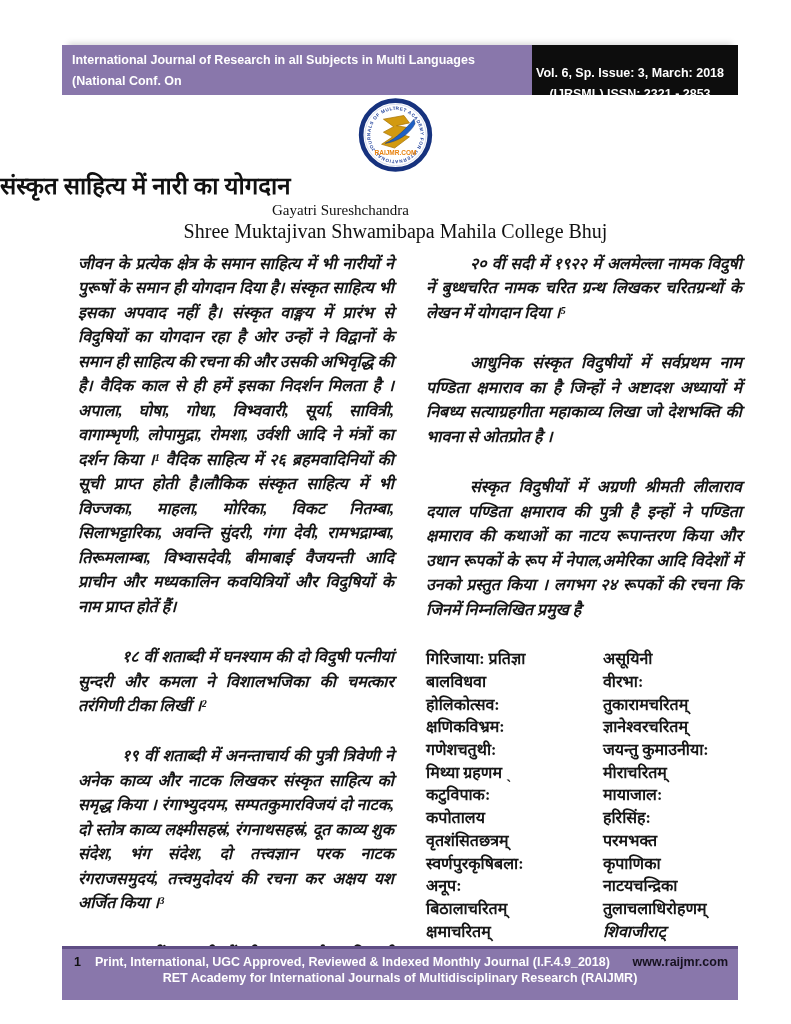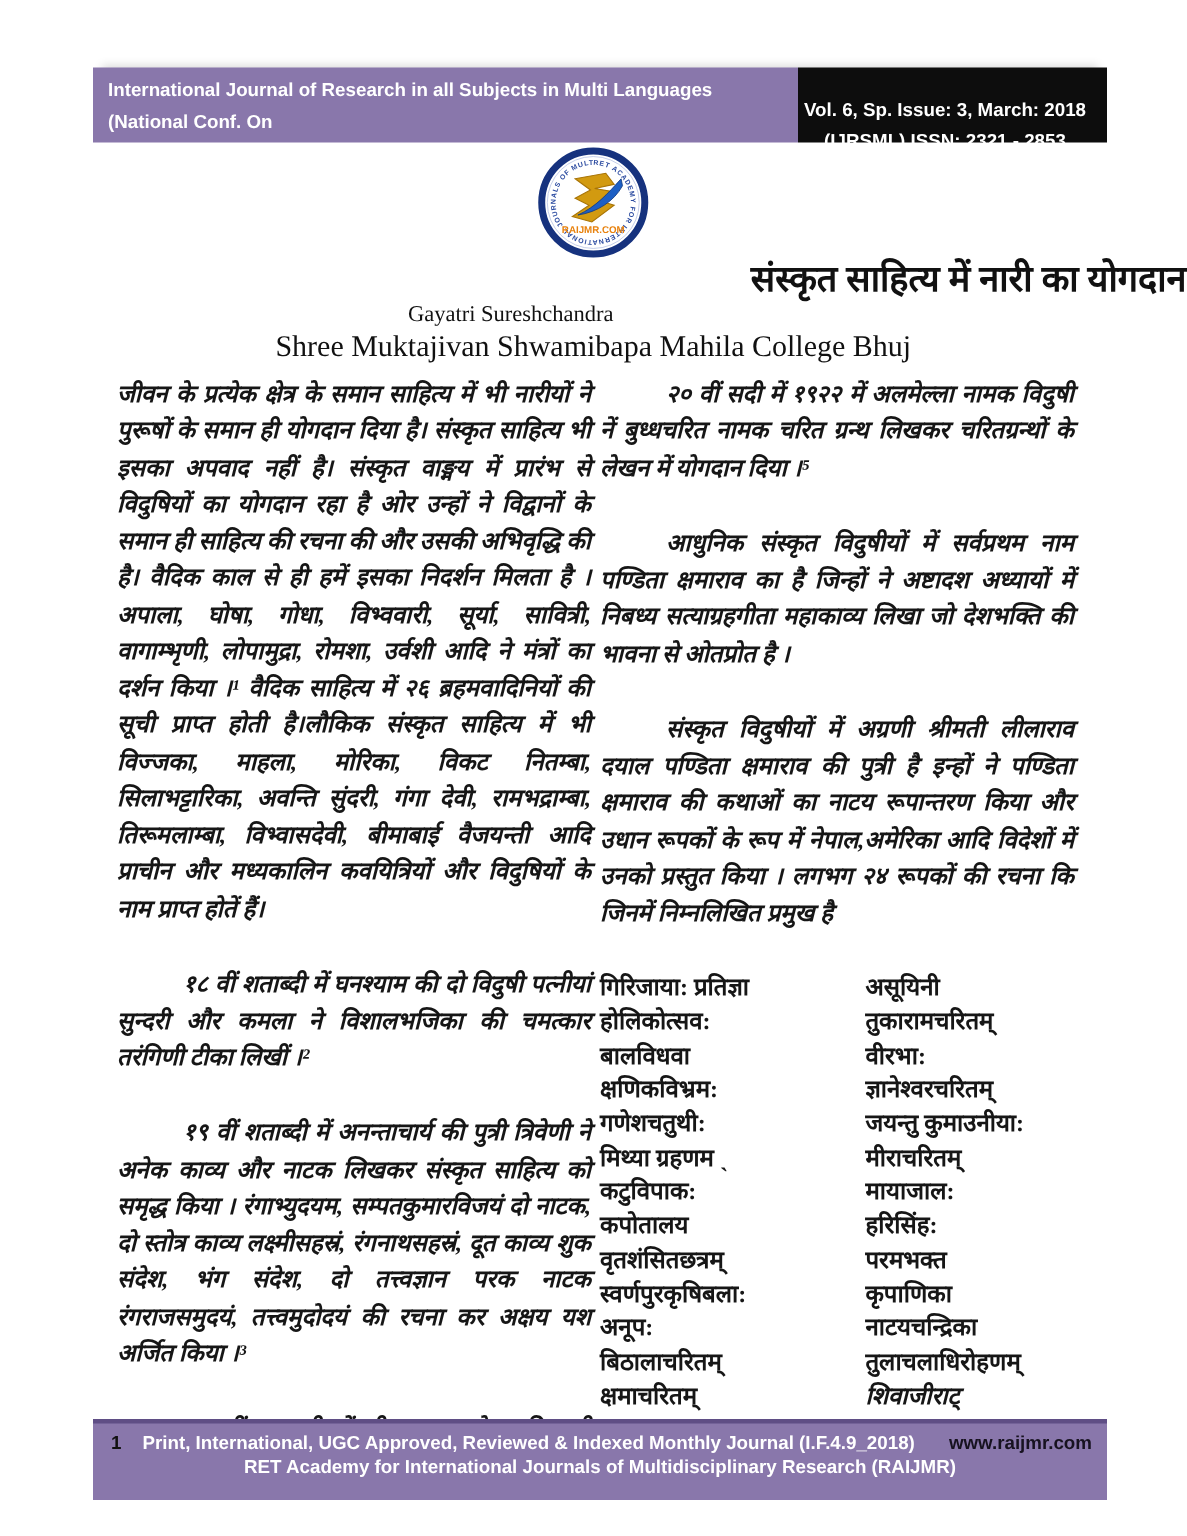--- a/index.html
+++ b/index.html
@@ -20,36 +20,36 @@
   .header-right{
     background:#0d0d0d;color:#ffffff;width:196px;flex:0 0 196px;
     font-size:12.5px;font-weight:bold;line-height:1.7;
     padding:18px 10px 0 0;text-align:center;
   }
   .sup{vertical-align:super;font-size:8px;}
   
   .logo-wrap{position:absolute;top:96px;left:343px;width:105px;height:78px;}
   
   .page-title{
-    position:absolute;top:168px;left:0;width:791px;text-align:right;
+    position:absolute;top:168px;left:0;width:791px;text-align:left;
     font-family:"Liberation Serif",serif;
     font-size:24px;font-weight:bold;color:#111111;
   }
   .author-line1{
     position:absolute;top:202px;left:0;width:681px;text-align:center;
     font-family:"Liberation Serif",serif;font-size:15px;color:#111111;
   }
   .author-line2{
     position:absolute;top:220px;left:0;width:791px;text-align:center;
     font-family:"Liberation Serif",serif;font-size:20px;color:#111111;
   }
   
   .body-cols{
     position:absolute;top:252px;left:78px;width:654px;
-    display:flex;gap:6px;
+    display:flex;gap:32px;
   }
   .col{width:316px;flex:0 0 316px;}
   .para{
     font-family:"Liberation Serif","DejaVu Sans",sans-serif;
     font-size:16px;font-weight:bold;font-style:italic;color:#161616;
     text-align:justify;line-height:1.53;margin:0 0 26px 0;
   }
   .para.indent{text-indent:44px;}
   
   .works{margin-top:2px;}
@@ -118,26 +118,26 @@
     <p class="para indent">२० वीं सदी में १९२२ में अलमेल्ला नामक विदुषी नें बुध्धचरित नामक चरित ग्रन्थ लिखकर चरितग्रन्थों के लेखन में योगदान दिया ।⁵</p>
     <p class="para indent">आधुनिक संस्कृत विदुषीयों  में सर्वप्रथम नाम पण्डिता क्षमाराव का है जिन्हों ने अष्टादश अध्यायों में निबध्य सत्याग्रहगीता महाकाव्य लिखा जो देशभक्ति की भावना से ओतप्रोत है ।</p>
     <p class="para indent">संस्कृत विदुषीयों  में अग्रणी  श्रीमती लीलाराव दयाल पण्डिता क्षमाराव की पुत्री है इन्हों ने पण्डिता क्षमाराव की कथाओं का नाटय रूपान्तरण किया और उधान रूपकों के रूप में नेपाल,अमेरिका आदि विदेशों में उनको प्रस्तुत किया । लगभग २४ रूपकों की रचना कि जिनमें निम्नलिखित प्रमुख है</p>
 
     <div class="works">
       <div class="works-row">
           <span class="works-cell">गिरिजाया: प्रतिज्ञा</span>
           <span class="works-cell right">असूयिनी</span>
         </div>
       <div class="works-row">
+          <span class="works-cell">बालविधवा</span>
+          <span class="works-cell right">वीरभा:</span>
+        </div>
+      <div class="works-row">
           <span class="works-cell">होलिकोत्सव:</span>
           <span class="works-cell right">तुकारामचरितम्</span>
-        </div>
-      <div class="works-row">
-          <span class="works-cell">बालविधवा</span>
-          <span class="works-cell right">वीरभा:</span>
         </div>
       <div class="works-row">
           <span class="works-cell">क्षणिकविभ्रम:</span>
           <span class="works-cell right">ज्ञानेश्वरचरितम्</span>
         </div>
       <div class="works-row">
           <span class="works-cell">गणेशचतुथी:</span>
           <span class="works-cell right">जयन्तु कुमाउनीया:</span>
         </div>
       <div class="works-row">

